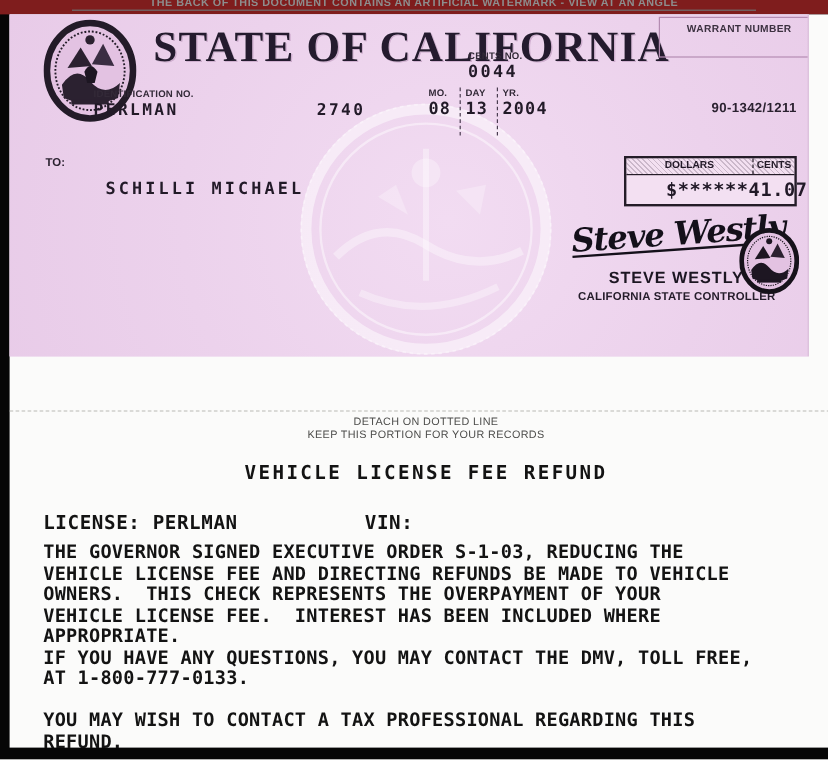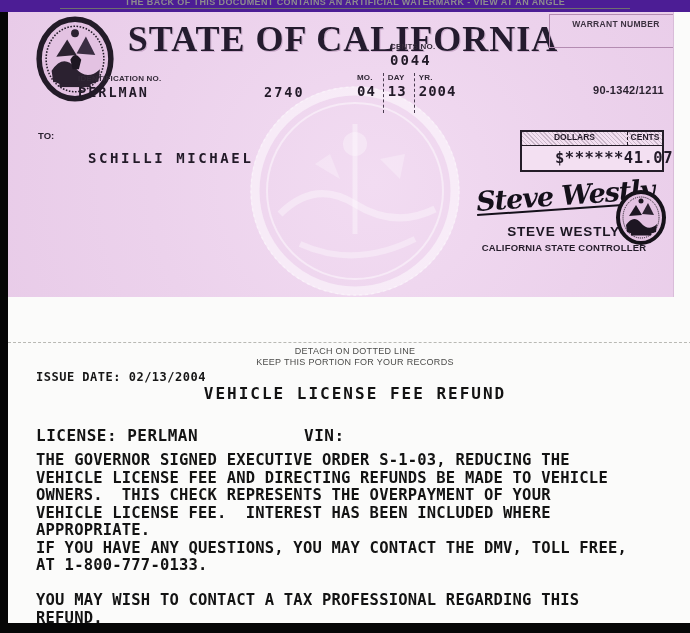--- a/index.html
+++ b/index.html
@@ -6,21 +6,21 @@
   .page{
     position:relative;
     width:690px;height:633px;
     background:#060606;
     overflow:hidden;
     font-family:"Liberation Sans",sans-serif;
   }
   
   .top-strip{
     position:absolute;left:0;top:0;width:690px;height:12px;
-    background:#4c1d95;overflow:hidden;
+    background:#7f1d1d;overflow:hidden;
   }
   .top-strip .notice-text{
     position:absolute;left:0;right:0;top:-3px;
     text-align:center;font-size:9px;font-weight:bold;color:#8d8d8d;
     letter-spacing:.4px;white-space:nowrap;
     border-bottom:0;
   }
   .top-strip .notice-rule{
     position:absolute;left:60px;right:60px;top:8px;height:1px;background:#6f6f6f;
   }
@@ -197,21 +197,21 @@
       <div class="id-block">
         <div class="small-label">IDENTIFICATION NO.</div>
         <div class="val mono">PERLMAN</div>
       </div>
 
       <div class="code mono">2740</div>
 
       <div class="date-block">
         <div class="date-col">
           <div class="small-label">MO.</div>
-          <div class="val mono">04</div>
+          <div class="val mono">08</div>
         </div>
         <div class="date-div"></div>
         <div class="date-col">
           <div class="small-label">DAY</div>
           <div class="val mono">13</div>
         </div>
         <div class="date-div"></div>
         <div class="date-col">
           <div class="small-label">YR.</div>
           <div class="val mono">2004</div>
@@ -243,21 +243,20 @@
         <path d="M52,48 L64,26 L76,50 Z" fill="#2b2130"></path>
         <circle cx="50" cy="22" r="5" fill="#1d1622"></circle>
         <rect x="30" y="86" width="40" height="5" fill="#1d1622"></rect>
       </svg>
     </div>
 
     <div class="detach-rule"></div>
     <div class="detach-l1">DETACH ON DOTTED LINE</div>
     <div class="detach-l2">KEEP THIS PORTION FOR YOUR RECORDS</div>
 
-    <div class="issue-date">ISSUE DATE: 02/13/2004</div>
     <div class="stub-heading">VEHICLE LICENSE FEE REFUND</div>
 
     <div class="license-row">
       <span class="license-label">LICENSE: PERLMAN</span>
       <span class="vin-label">VIN:</span>
     </div>
 
     <div class="stub-body">THE GOVERNOR SIGNED EXECUTIVE ORDER S-1-03, REDUCING THE
 VEHICLE LICENSE FEE AND DIRECTING REFUNDS BE MADE TO VEHICLE
 OWNERS.  THIS CHECK REPRESENTS THE OVERPAYMENT OF YOUR

